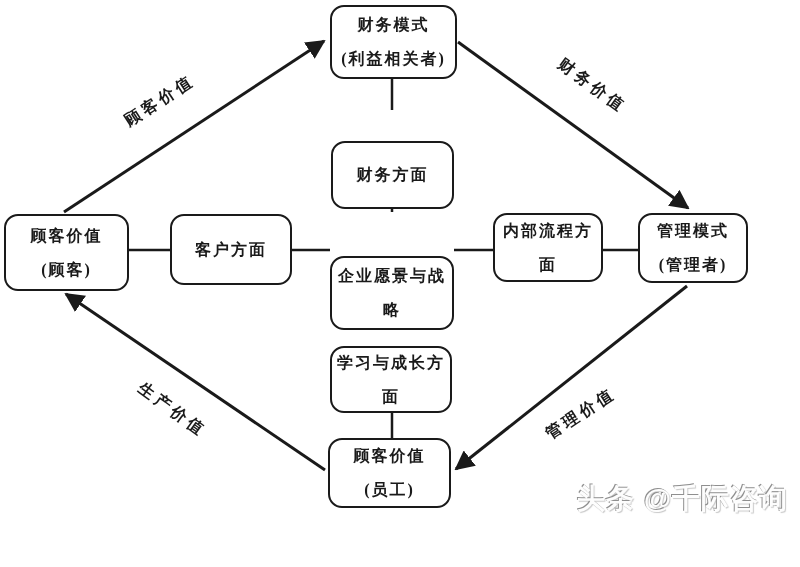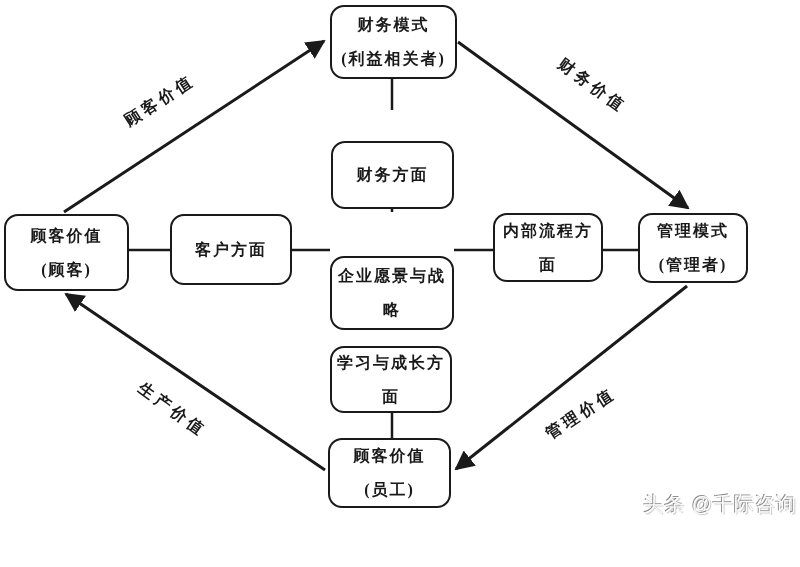--- a/index.html
+++ b/index.html
@@ -16,23 +16,23 @@
   }
   .box .title{display:block;}
   .box .subtitle{display:block;}
   .edge-label{
     position:absolute;color:#1a1a1a;font-weight:bold;font-size:16px;
     letter-spacing:4px;white-space:nowrap;z-index:3;
   }
   .rot-up{transform:translate(-50%,-50%) rotate(-33deg);}
   .rot-down{transform:translate(-50%,-50%) rotate(36deg);}
   .watermark{
-    position:absolute;right:3px;bottom:4px;z-index:4;
+    position:absolute;right:12px;bottom:4px;z-index:4;
     font-family:"Liberation Sans","DejaVu Sans",sans-serif;
-    font-weight:normal;font-size:20px;letter-spacing:1px;
+    font-weight:bold;font-size:28px;letter-spacing:1px;
     color:#fdfdfd;
     text-shadow:-1px -1px 0 #8f8f8f, 1px 1px 1px #c9c9c9;
   }
   
   .b-financial-model{left:330px;top:5px;width:127px;height:74px;}
   .b-financial-aspect{left:331px;top:110px;width:123px;height:68px;margin-top:31px;}
   .b-customer-aspect{left:170px;top:214px;width:122px;height:71px;}
   .b-vision{left:330px;top:212px;width:124px;height:74px;margin-top:44px;}
   .b-internal-process{left:493px;top:213px;width:110px;height:69px;}
   .b-marketing-model{left:4px;top:214px;width:125px;height:77px;}

